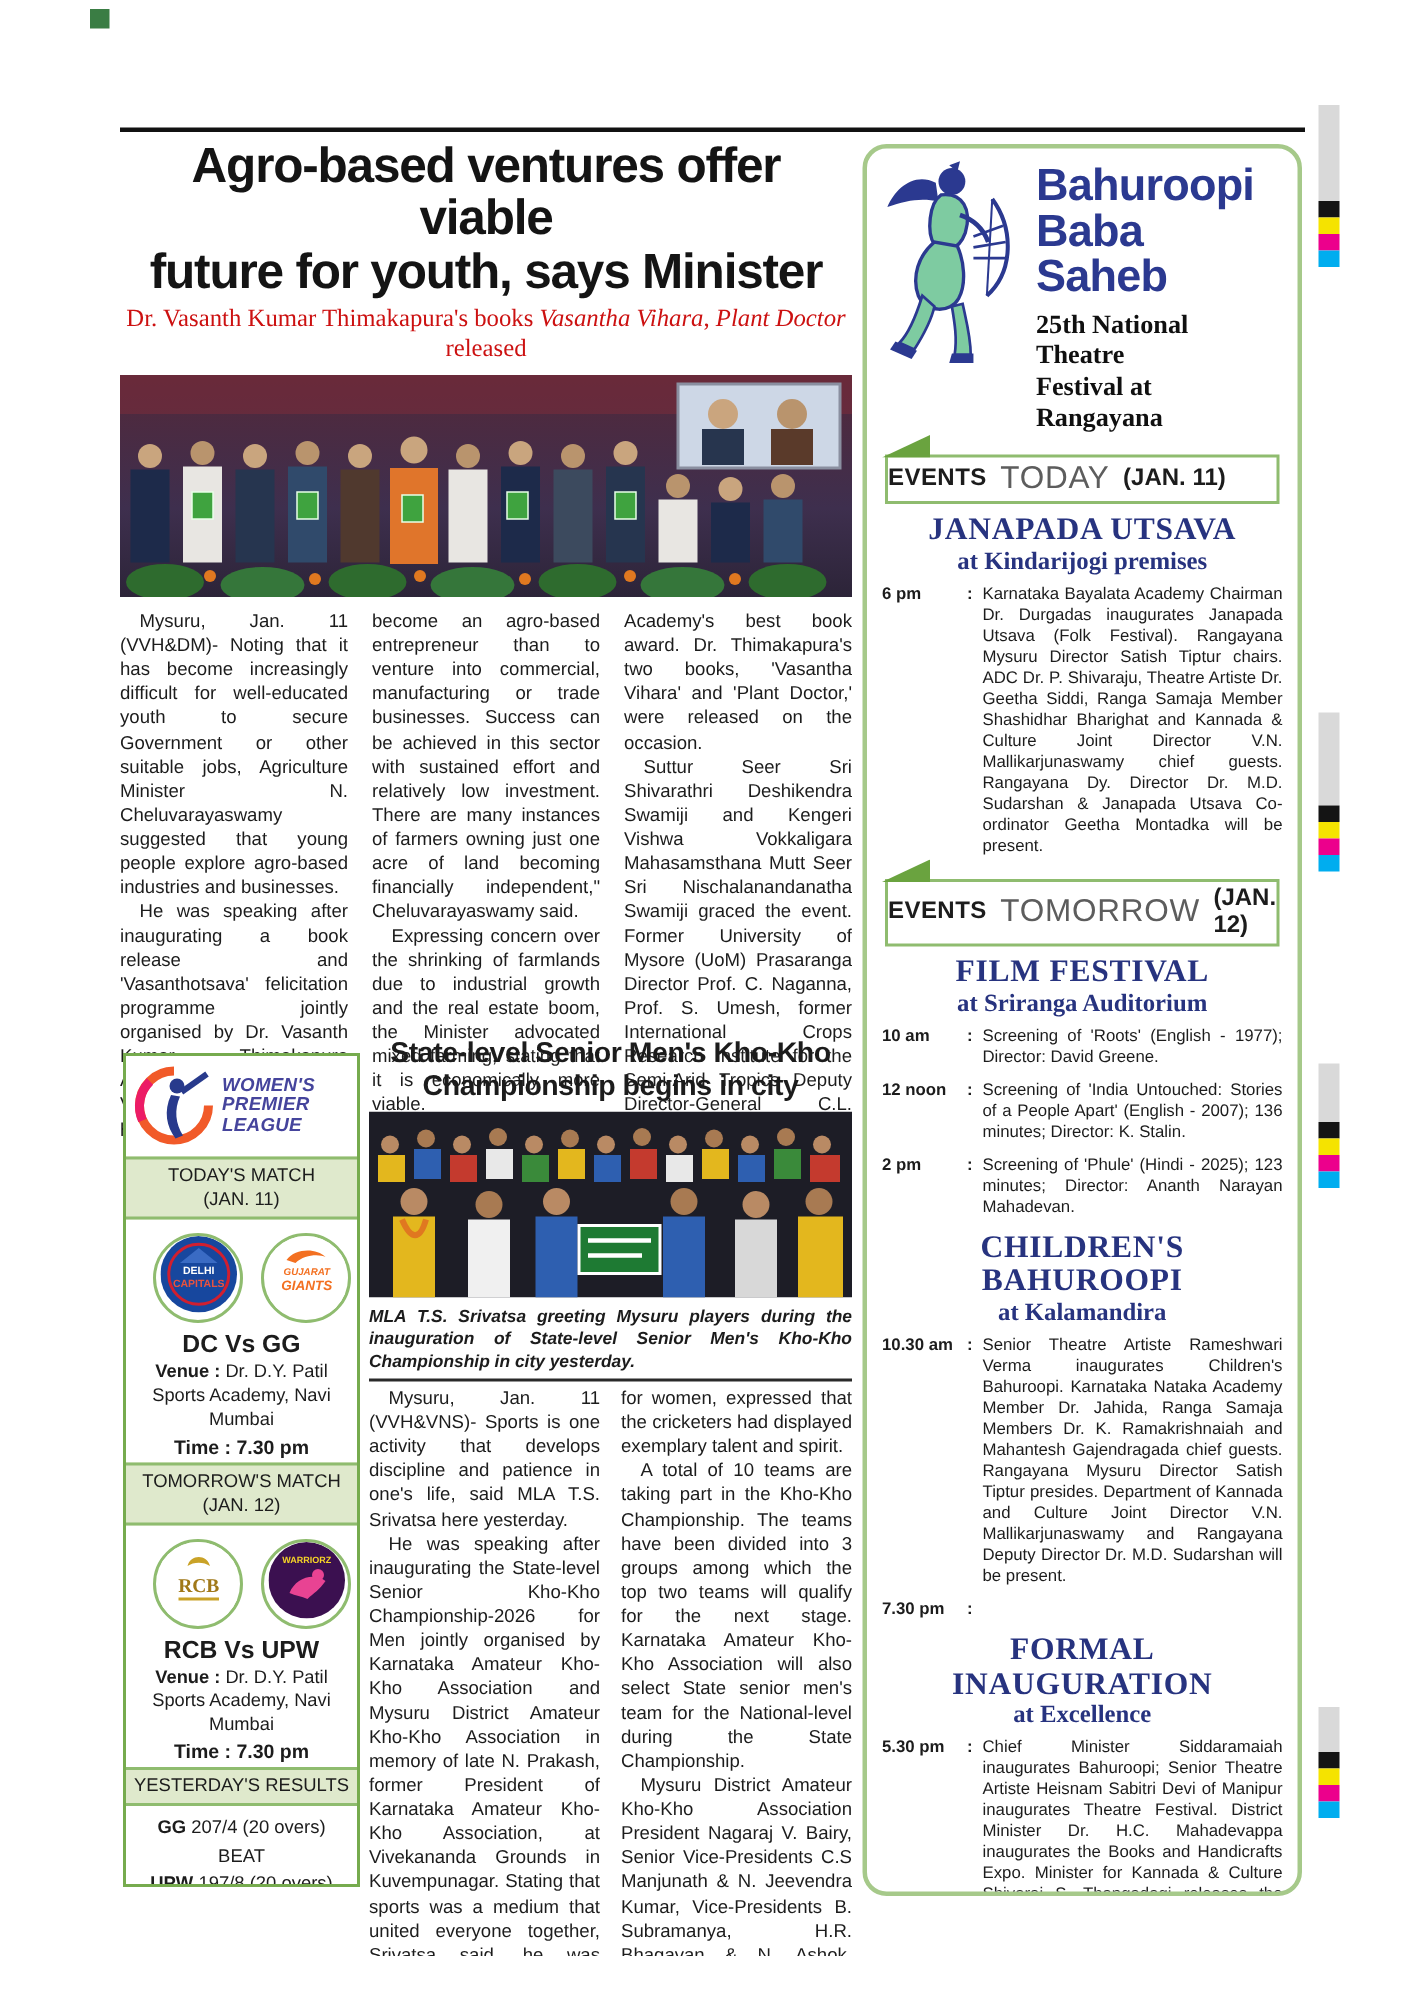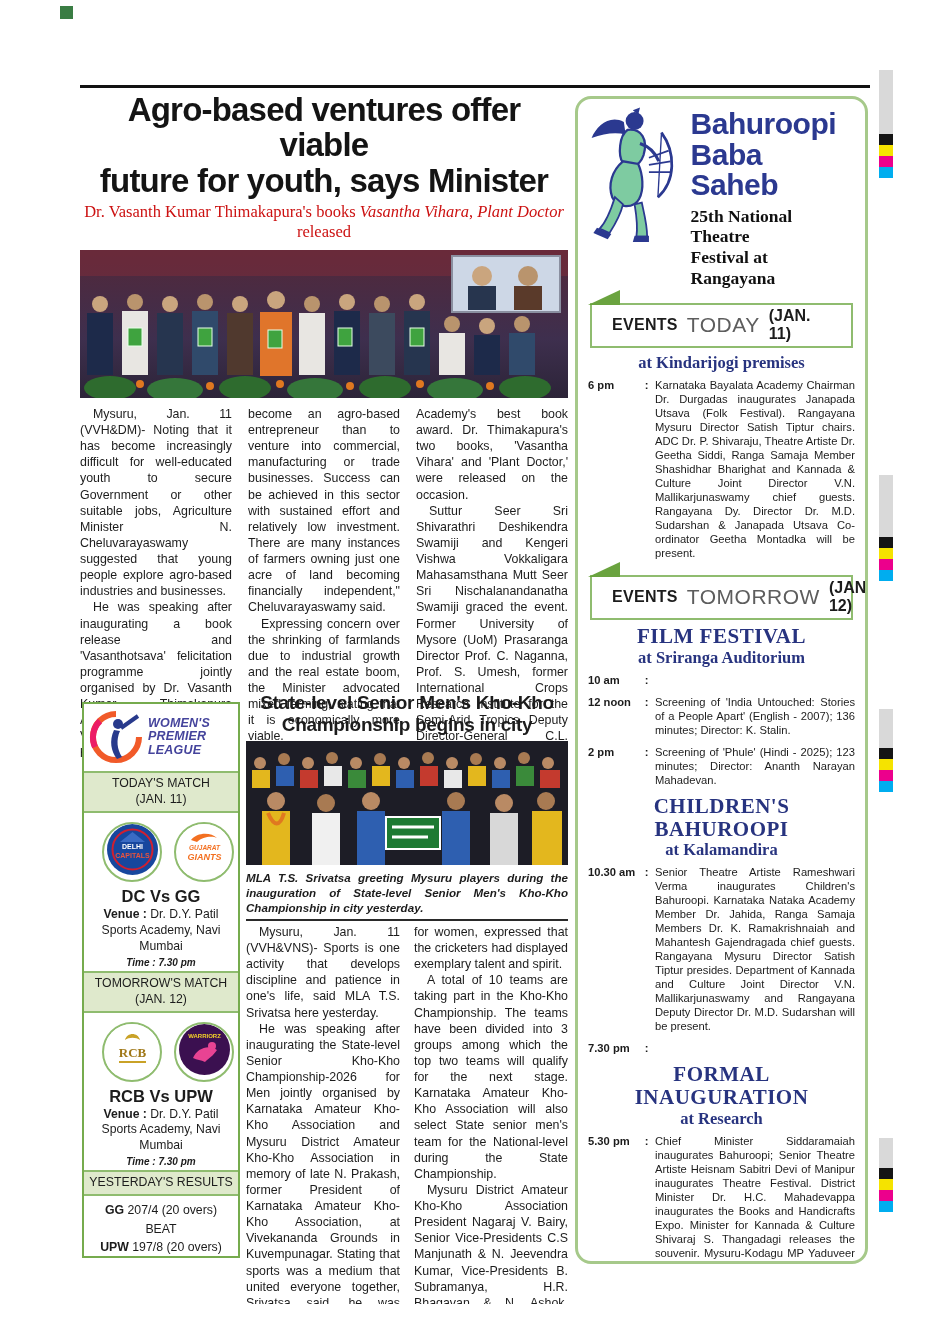--- a/index.html
+++ b/index.html
@@ -47,33 +47,33 @@
   .wpl-logo-row{display:flex;align-items:center;gap:4px;padding:1px 0 3px;}
   .wpl-words{text-align:left;font-style:italic;font-weight:bold;font-size:12.5px;line-height:1.05;
              color:var(--wpl-navy);letter-spacing:.2px;}
   .band{background:var(--band-green);border-top:2px solid var(--green);border-bottom:2px solid var(--green);
         font-weight:normal;font-size:12.3px;line-height:1.3;padding:3px 0;margin:3px -4px;}
   .teams-row{display:flex;justify-content:flex-end;gap:12px;padding:6px 0 2px;}
   .tc{width:56px;height:56px;border-radius:50%;border:2.5px solid var(--green);overflow:hidden;background:#fff;}
   .vs{font-size:16.5px;font-weight:bold;margin:3px 0 1px;}
   .venue{font-size:12.2px;line-height:1.3;margin:0;}
   .venue b{font-weight:bold;}
-  .time{font-size:10px;font-weight:bold;margin:2px 0 2px;font-style:italic;}
+  .time{font-size:13px;font-weight:bold;margin:2px 0 2px;}
   .results{font-size:12.3px;line-height:1.5;padding-top:2px;}
   .results .team{font-weight:bold;}
   
   .bahu{position:absolute;left:575px;top:96px;width:293px;height:1168px;box-sizing:border-box;
         border:3px solid var(--sidebar-border);border-radius:16px;background:#fff;
         padding:8px 10px 6px;overflow:hidden;}
   .bahu-top{display:flex;gap:4px;align-items:flex-start;}
   .bahu-titles{padding-top:2px;}
   .bahu-title{font-size:30px;font-weight:bold;color:var(--navy);line-height:1.02;letter-spacing:-0.5px;}
   .festival{font-family:"Liberation Serif",serif;font-size:17.5px;font-weight:bold;color:#101010;
             line-height:1.18;margin-top:5px;}
-  .banner{position:relative;border:2.5px solid var(--green);margin:15px 2px 5px;padding:2px 20px 3px;
+  .banner{position:relative;border:2.5px solid var(--green);margin:15px 2px 5px;padding:2px 0 3px;
           display:flex;align-items:center;gap:9px;background:#fff;}
   .banner .fold{position:absolute;left:-4px;top:-15px;}
   .banner .ev-word{font-weight:800;font-size:16px;letter-spacing:.3px;}
   .banner .day{font-size:21px;color:#5d5d5d;font-weight:400;letter-spacing:.5px;}
   .banner .bdate{font-weight:800;font-size:16px;}
   .sec-title{font-family:"Liberation Serif",serif;font-weight:bold;color:var(--heading-navy);
              text-align:center;font-size:21px;line-height:1.08;letter-spacing:.5px;margin:3px 0 0;}
   .sec-venue{font-family:"Liberation Serif",serif;font-weight:bold;color:var(--heading-navy);
              text-align:center;font-size:16.5px;margin:0 0 5px;}
   .ev{display:flex;gap:4px;font-size:11.2px;line-height:1.25;margin:0 0 8px;}
@@ -395,20 +395,21 @@
     <div class="banner">
       <svg class="fold" width="32" height="15" viewBox="0 0 32 15">
           <polygon points="0,15 32,0 32,15" fill="#6aa33f"></polygon>
         </svg>
       <span class="ev-word">EVENTS</span>
       <span class="day">TODAY</span>
       <span class="bdate">(JAN. 11)</span>
     </div>
 
     <div>
+      <div class="sec-title">JANAPADA UTSAVA</div>
       <div class="sec-venue">at Kindarijogi premises</div>
       <div class="ev">
         <span class="t">6 pm</span>
         <span class="cl">:</span>
         <span class="x">Karnataka Bayalata Academy Chairman Dr. Durgadas inaugurates Janapada Utsava (Folk Festival). Rangayana Mysuru Director Satish Tiptur chairs. ADC Dr. P. Shivaraju, Theatre Artiste Dr. Geetha Siddi, Ranga Samaja Member Shashidhar Bharighat and Kannada &amp; Culture Joint Director V.N. Mallikarjunaswamy chief guests. Rangayana Dy. Director Dr. M.D. Sudarshan &amp; Janapada Utsava Co-ordinator Geetha Montadka will be present.</span>
       </div>
     </div>
 
     <div class="banner">
       <svg class="fold" width="32" height="15" viewBox="0 0 32 15">
@@ -418,20 +419,21 @@
       <span class="day">TOMORROW</span>
       <span class="bdate">(JAN. 12)</span>
     </div>
 
     <div>
       <div class="sec-title">FILM FESTIVAL</div>
       <div class="sec-venue">at Sriranga Auditorium</div>
       <div class="ev">
         <span class="t">10 am</span>
         <span class="cl">:</span>
+        <span class="x">Screening of 'Roots' (English - 1977); Director: David Greene.</span>
       </div>
       <div class="ev">
         <span class="t">12 noon</span>
         <span class="cl">:</span>
         <span class="x">Screening of 'India Untouched: Stories of a People Apart' (English - 2007); 136 minutes; Director: K. Stalin.</span>
       </div>
       <div class="ev">
         <span class="t">2 pm</span>
         <span class="cl">:</span>
         <span class="x">Screening of 'Phule' (Hindi - 2025); 123 minutes; Director: Ananth Narayan Mahadevan.</span>
@@ -447,21 +449,21 @@
         <span class="x">Senior Theatre Artiste Rameshwari Verma inaugurates Children's Bahuroopi. Karnataka Nataka Academy Member Dr. Jahida, Ranga Samaja Members Dr. K. Ramakrishnaiah and Mahantesh Gajendragada chief guests. Rangayana Mysuru Director Satish Tiptur presides. Department of Kannada and Culture Joint Director V.N. Mallikarjunaswamy and Rangayana Deputy Director Dr. M.D. Sudarshan will be present.</span>
       </div>
       <div class="ev">
         <span class="t">7.30 pm</span>
         <span class="cl">:</span>
       </div>
     </div>
 
     <div>
       <div class="sec-title">FORMAL INAUGURATION</div>
-      <div class="sec-venue">at Research</div>
+      <div class="sec-venue">at Excellence</div>
       <div class="ev">
         <span class="t">5.30 pm</span>
         <span class="cl">:</span>
         <span class="x">Chief Minister Siddaramaiah inaugurates Bahuroopi; Senior Theatre Artiste Heisnam Sabitri Devi of Manipur inaugurates Theatre Festival. District Minister Dr. H.C. Mahadevappa inaugurates the Books and Handicrafts Expo. Minister for Kannada &amp; Culture Shivaraj S. Thangadagi releases the souvenir. Mysuru-Kodagu MP Yaduveer Wadiyar inaugurates Baba Saheb Photography Expo. Chamarajanagar MP Sunil Bose inaugurates painting expo. MLA K. Harishgowda presides.</span>
       </div>
 
     </div>
 
   </aside>
 

